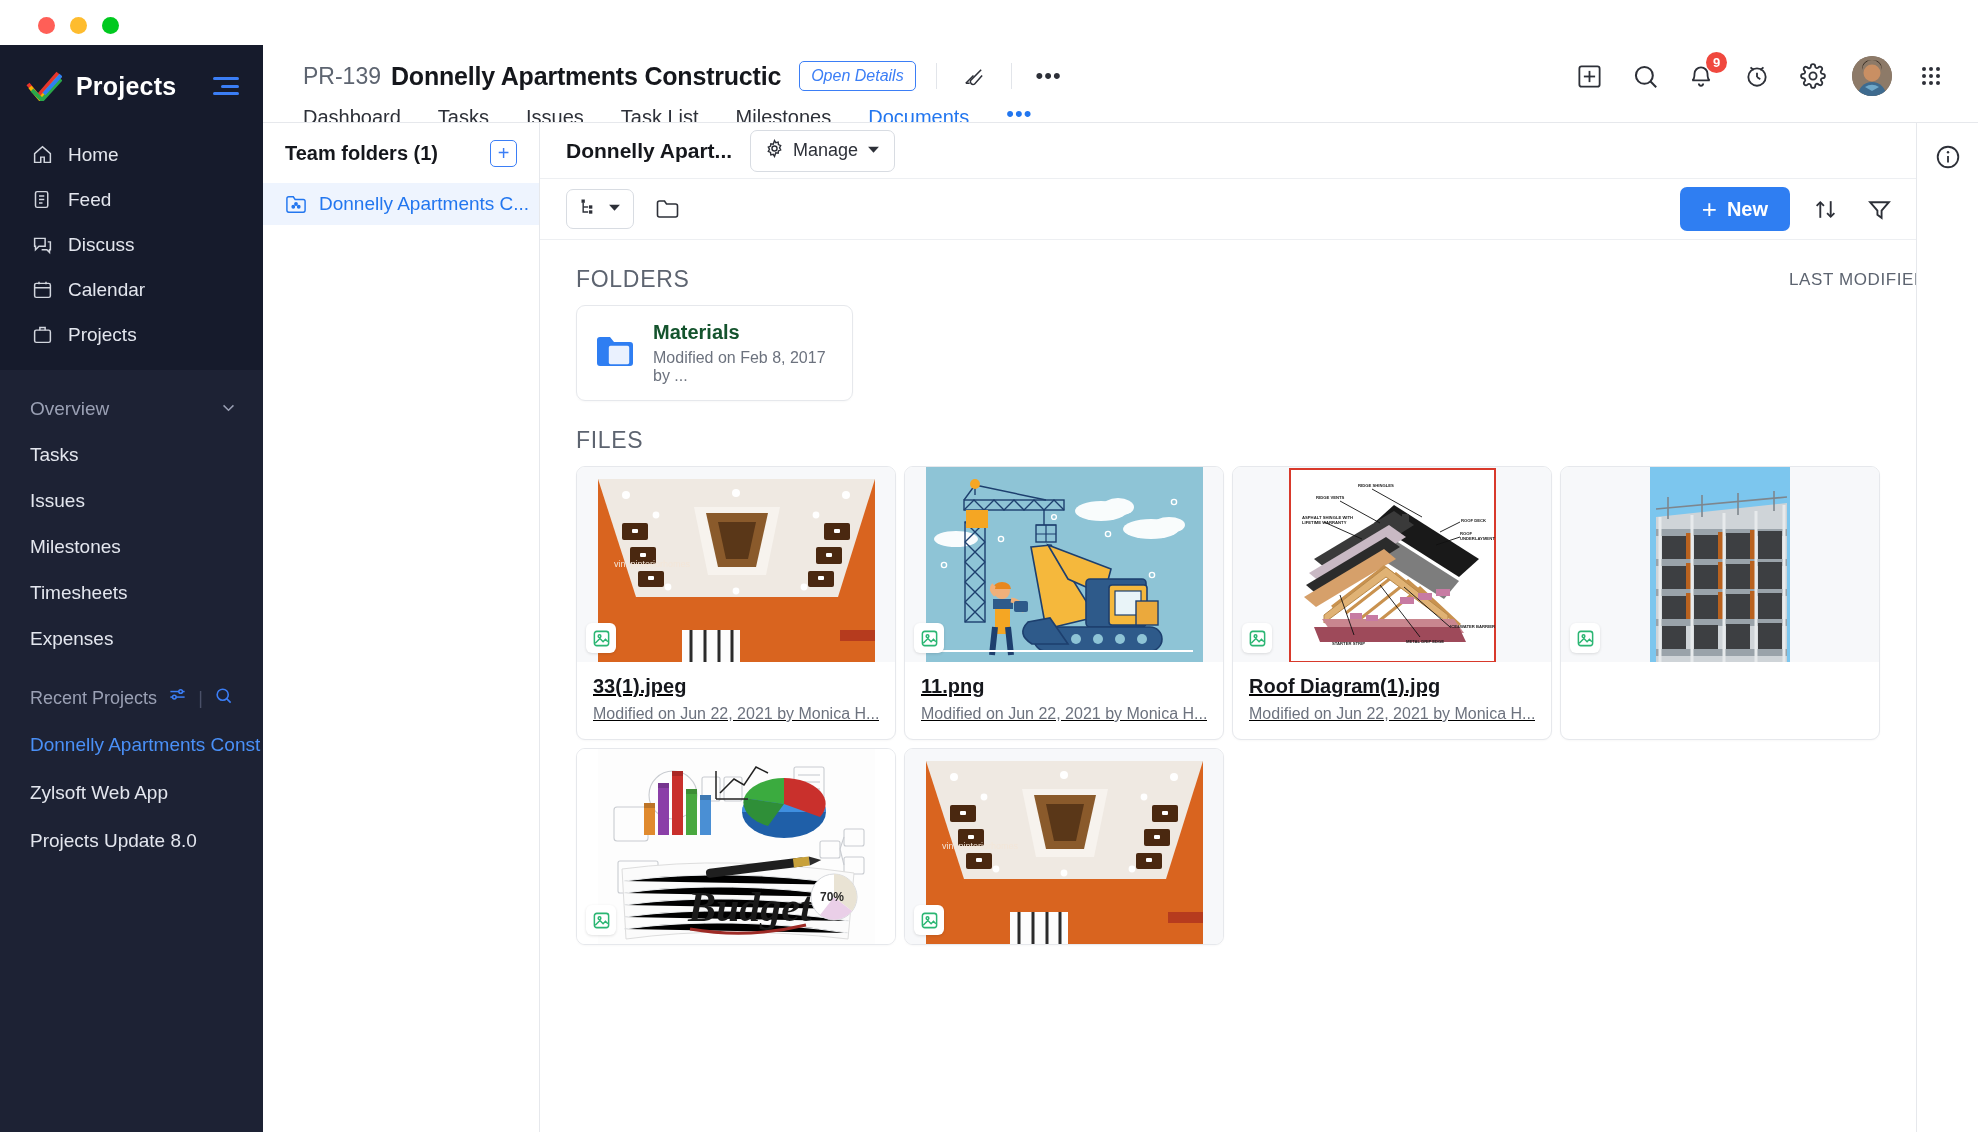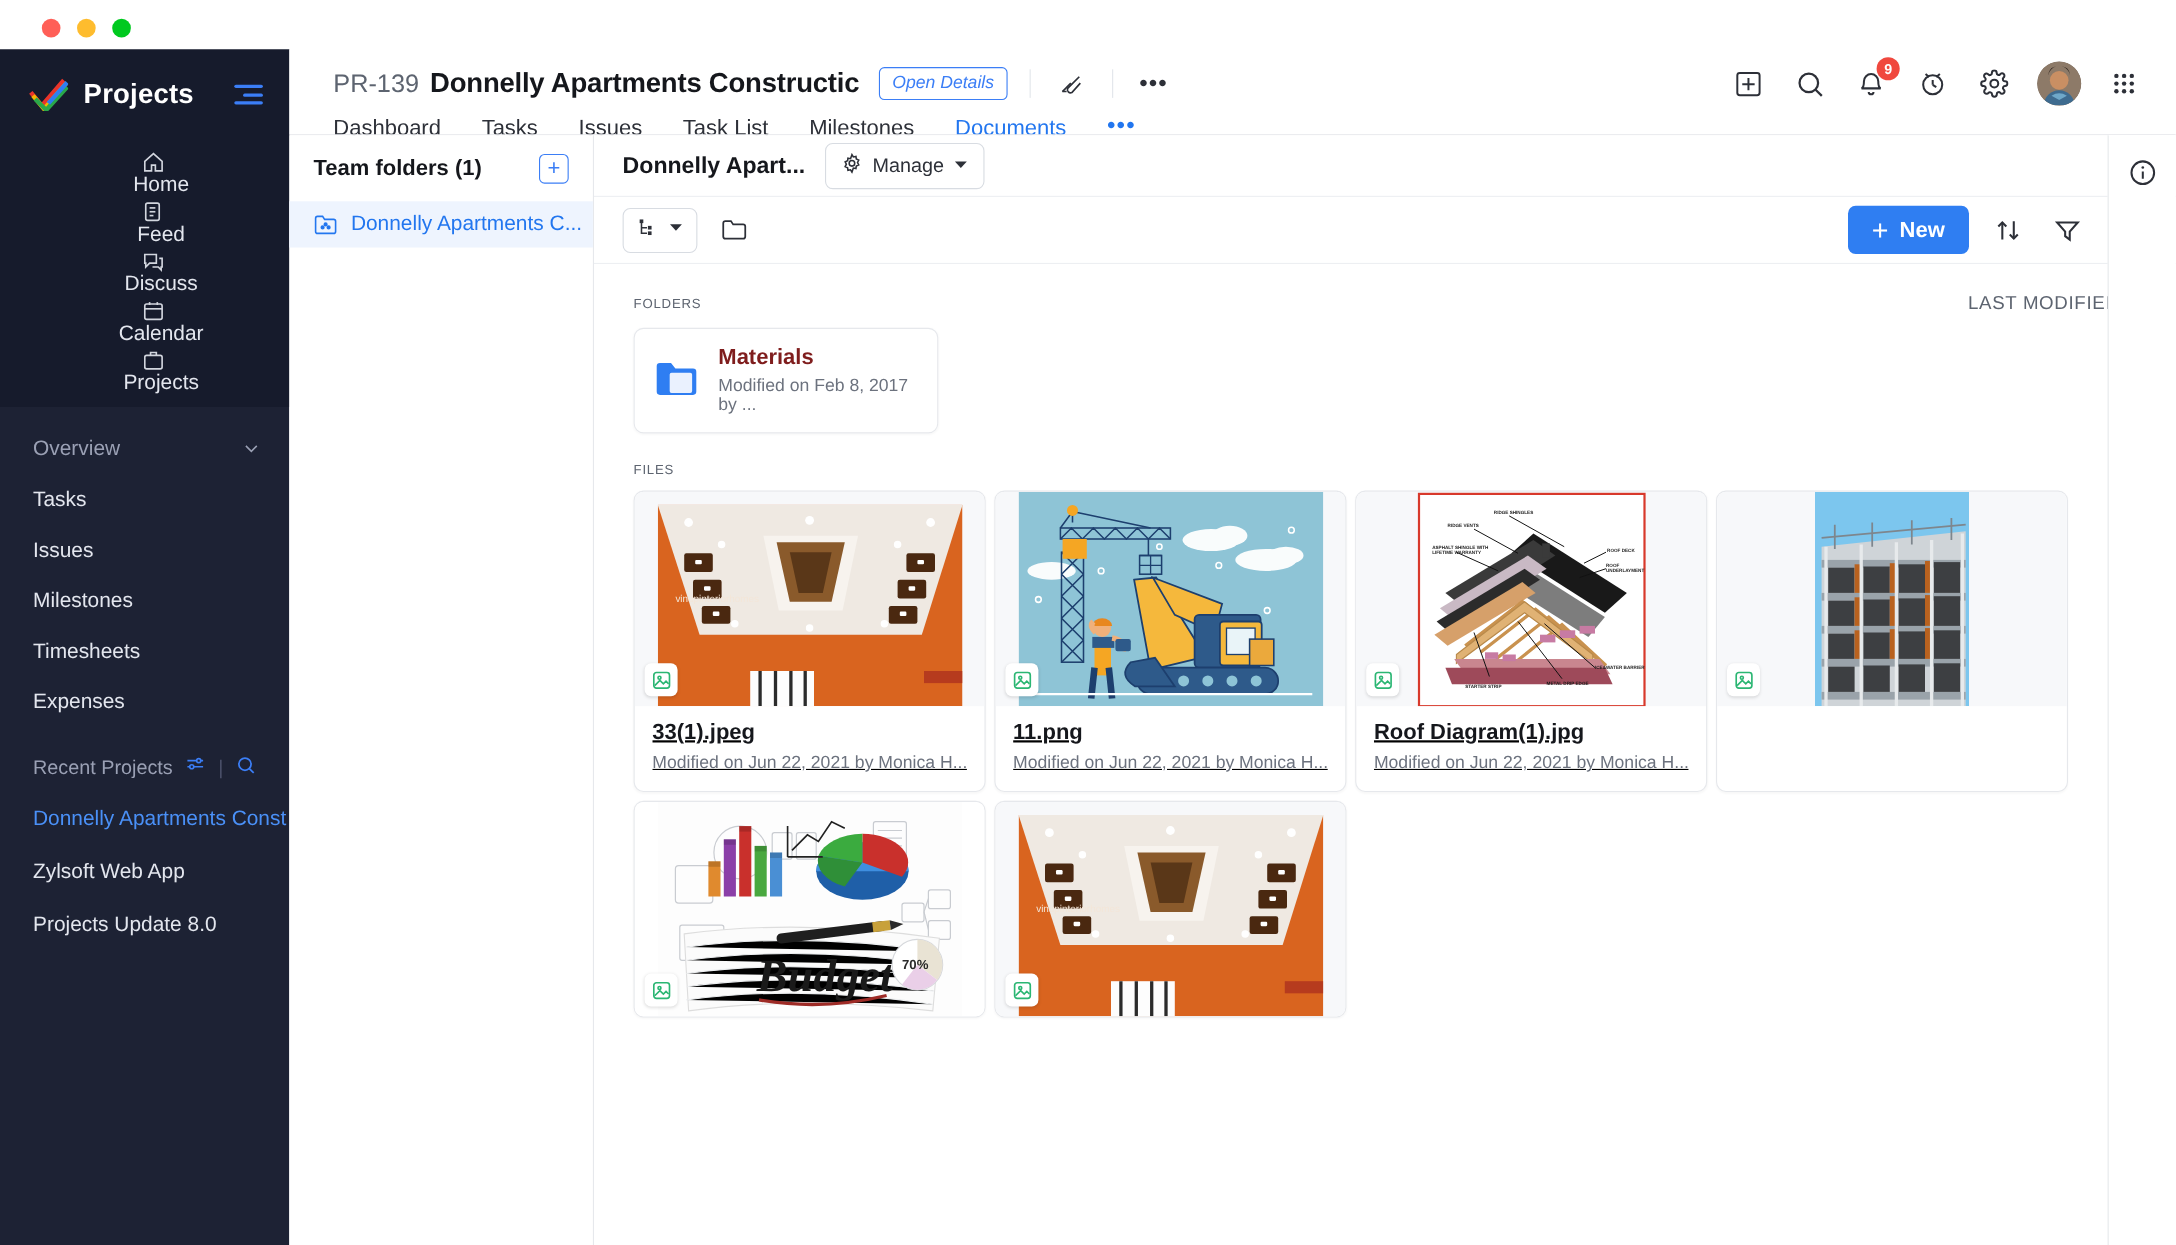--- a/index.html
+++ b/index.html
@@ -20,21 +20,21 @@
   
   .sidebar { position:absolute; left:0; top:45px; width:263px; height:1087px; background:#1d2234; }
   .brand { height:82px; display:flex; align-items:center; padding:0 26px; background:#161b2c; position:relative;}
   .brand-logo { width:36px; height:30px; margin-right:14px; position:relative; flex:0 0 auto;}
   .brand-name { color:#fff; font-size:25px; font-weight:bold; letter-spacing:.2px;}
   .hamburger { position:absolute; right:24px; top:50%; transform:translateY(-50%); width:26px; height:18px; display:flex; flex-direction:column; justify-content:space-between; cursor:pointer;}
   .hamburger span{display:block;height:3px;background:#3b7ef6;border-radius:2px;}
   .hamburger span:nth-child(1){width:26px;} .hamburger span:nth-child(2){width:18px;margin-left:8px;} .hamburger span:nth-child(3){width:26px;}
 
   .navblock { background:#161b2c; padding:10px 0 18px 0; }
-  .nav-item { display:flex; align-items:center; height:35px; padding-left:30px; color:#e3e6ee; font-size:19px; cursor:pointer; margin-bottom:0;flex-direction:column; }
+  .nav-item { display:flex; align-items:center; height:35px; padding-left:30px; color:#e3e6ee; font-size:19px; cursor:pointer; margin-bottom:0; }
   .nav-item + .nav-item { margin-top:10px; }
   .nav-item .ico { width:24px; height:24px; margin-right:14px; display:flex; align-items:center; justify-content:center; opacity:.92;}
 
   .sect { margin-top:22px; }
   .sect-head { display:flex; align-items:center; justify-content:space-between; padding:0 26px 0 30px; height:34px; color:#9aa0b4; font-size:19px;}
   .sect-head .chev { color:#9aa0b4; font-size:15px; }
   .sub-item { padding:0 30px; height:35px; display:flex; align-items:center; color:#e3e6ee; font-size:19px; margin-top:11px; cursor:pointer;}
   .rp-head { display:flex; align-items:center; padding:0 30px; height:32px; color:#9aa0b4; font-size:18px; margin-top:26px;}
   .rp-head .tools { margin-left:auto; display:flex; align-items:center; gap:11px; color:#3b7ef6;}
   .rp-item { padding:0 30px; height:34px; display:flex; align-items:center; color:#e3e6ee; font-size:19px; margin-top:14px; white-space:nowrap; overflow:hidden; cursor:pointer;}
@@ -75,26 +75,26 @@
   .docs-title { font-size:21px; color:#15171c; font-weight:bold; margin-right:18px;}
   .manage-btn { display:flex; align-items:center; gap:9px; border:1px solid #d8dce2; border-radius:7px; padding:8px 14px; font-size:18px; color:#2d3038; cursor:pointer; background:#fff;}
   .toolbar { height:62px; border-top:1px solid #edeff2; border-bottom:1px solid #edeff2; display:flex; align-items:center; padding:0 26px; }
   .tb-sel { display:flex; align-items:center; gap:9px; border:1px solid #d8dce2; border-radius:7px; padding:7px 12px; cursor:pointer; background:#fff;}
   .tb-ico { width:38px; height:38px; display:flex; align-items:center; justify-content:center; cursor:pointer; color:#2d3038;}
   .tb-right { margin-left:auto; display:flex; align-items:center; gap:16px; }
   .newbtn { background:#2f7ef2; color:#fff; border:none; border-radius:7px; height:44px; padding:0 22px; font-size:20px; font-weight:bold; display:flex; align-items:center; gap:10px; cursor:pointer;}
 
   .content { position:relative; height:890px; padding:0 26px; overflow:hidden;}
   .sec-row { display:flex; align-items:center; padding:26px 10px 12px 10px;}
-  .sec-label { font-size:12px; letter-spacing:.7px; color:#5d6470; }
+  .sec-label { font-size:23px; letter-spacing:.7px; color:#5d6470; }
   .sort-label { margin-left:auto; font-size:17px; letter-spacing:.6px; color:#5d6470; display:flex; align-items:center; gap:6px; cursor:pointer;}
 
   .folder-card { width:277px; height:96px; border:1px solid #e6e8ec; border-radius:9px; display:flex; align-items:center; padding:0 18px; margin-left:10px; box-shadow:0 1px 2px rgba(0,0,0,.03); cursor:pointer;}
   .folder-card .ficon{margin-right:16px; flex:0 0 auto;}
-  .fc-name{font-size:20px; color:#7f1d1d; font-weight:bold; margin-bottom:5px;}
+  .fc-name{font-size:20px; color:#14532d; font-weight:bold; margin-bottom:5px;}
   .fc-meta{font-size:16px; color:#6c727e;}
 
   .grid { display:flex; flex-wrap:wrap; gap:8px; padding-left:10px;text-decoration:underline; }
   .card { width:320px; border:1px solid #e6e8ec; border-radius:9px; overflow:hidden; background:#fff; box-shadow:0 1px 2px rgba(0,0,0,.03); cursor:pointer;}
   .thumb { height:195px; position:relative; background:#f7f8fa; display:flex; align-items:center; justify-content:center; overflow:hidden;}
   .thumb svg{display:block;}
   .ftype { position:absolute; left:9px; bottom:9px; width:30px; height:30px; background:#fff; border-radius:6px; display:flex; align-items:center; justify-content:center; box-shadow:0 1px 3px rgba(0,0,0,.12);}
   .cinfo { padding:13px 16px 16px 16px; }
   .cname { font-size:20px; color:#15171c; font-weight:bold; margin-bottom:7px; white-space:nowrap; overflow:hidden;}
   .cmeta { font-size:16px; color:#6c727e; white-space:nowrap; overflow:hidden;}

